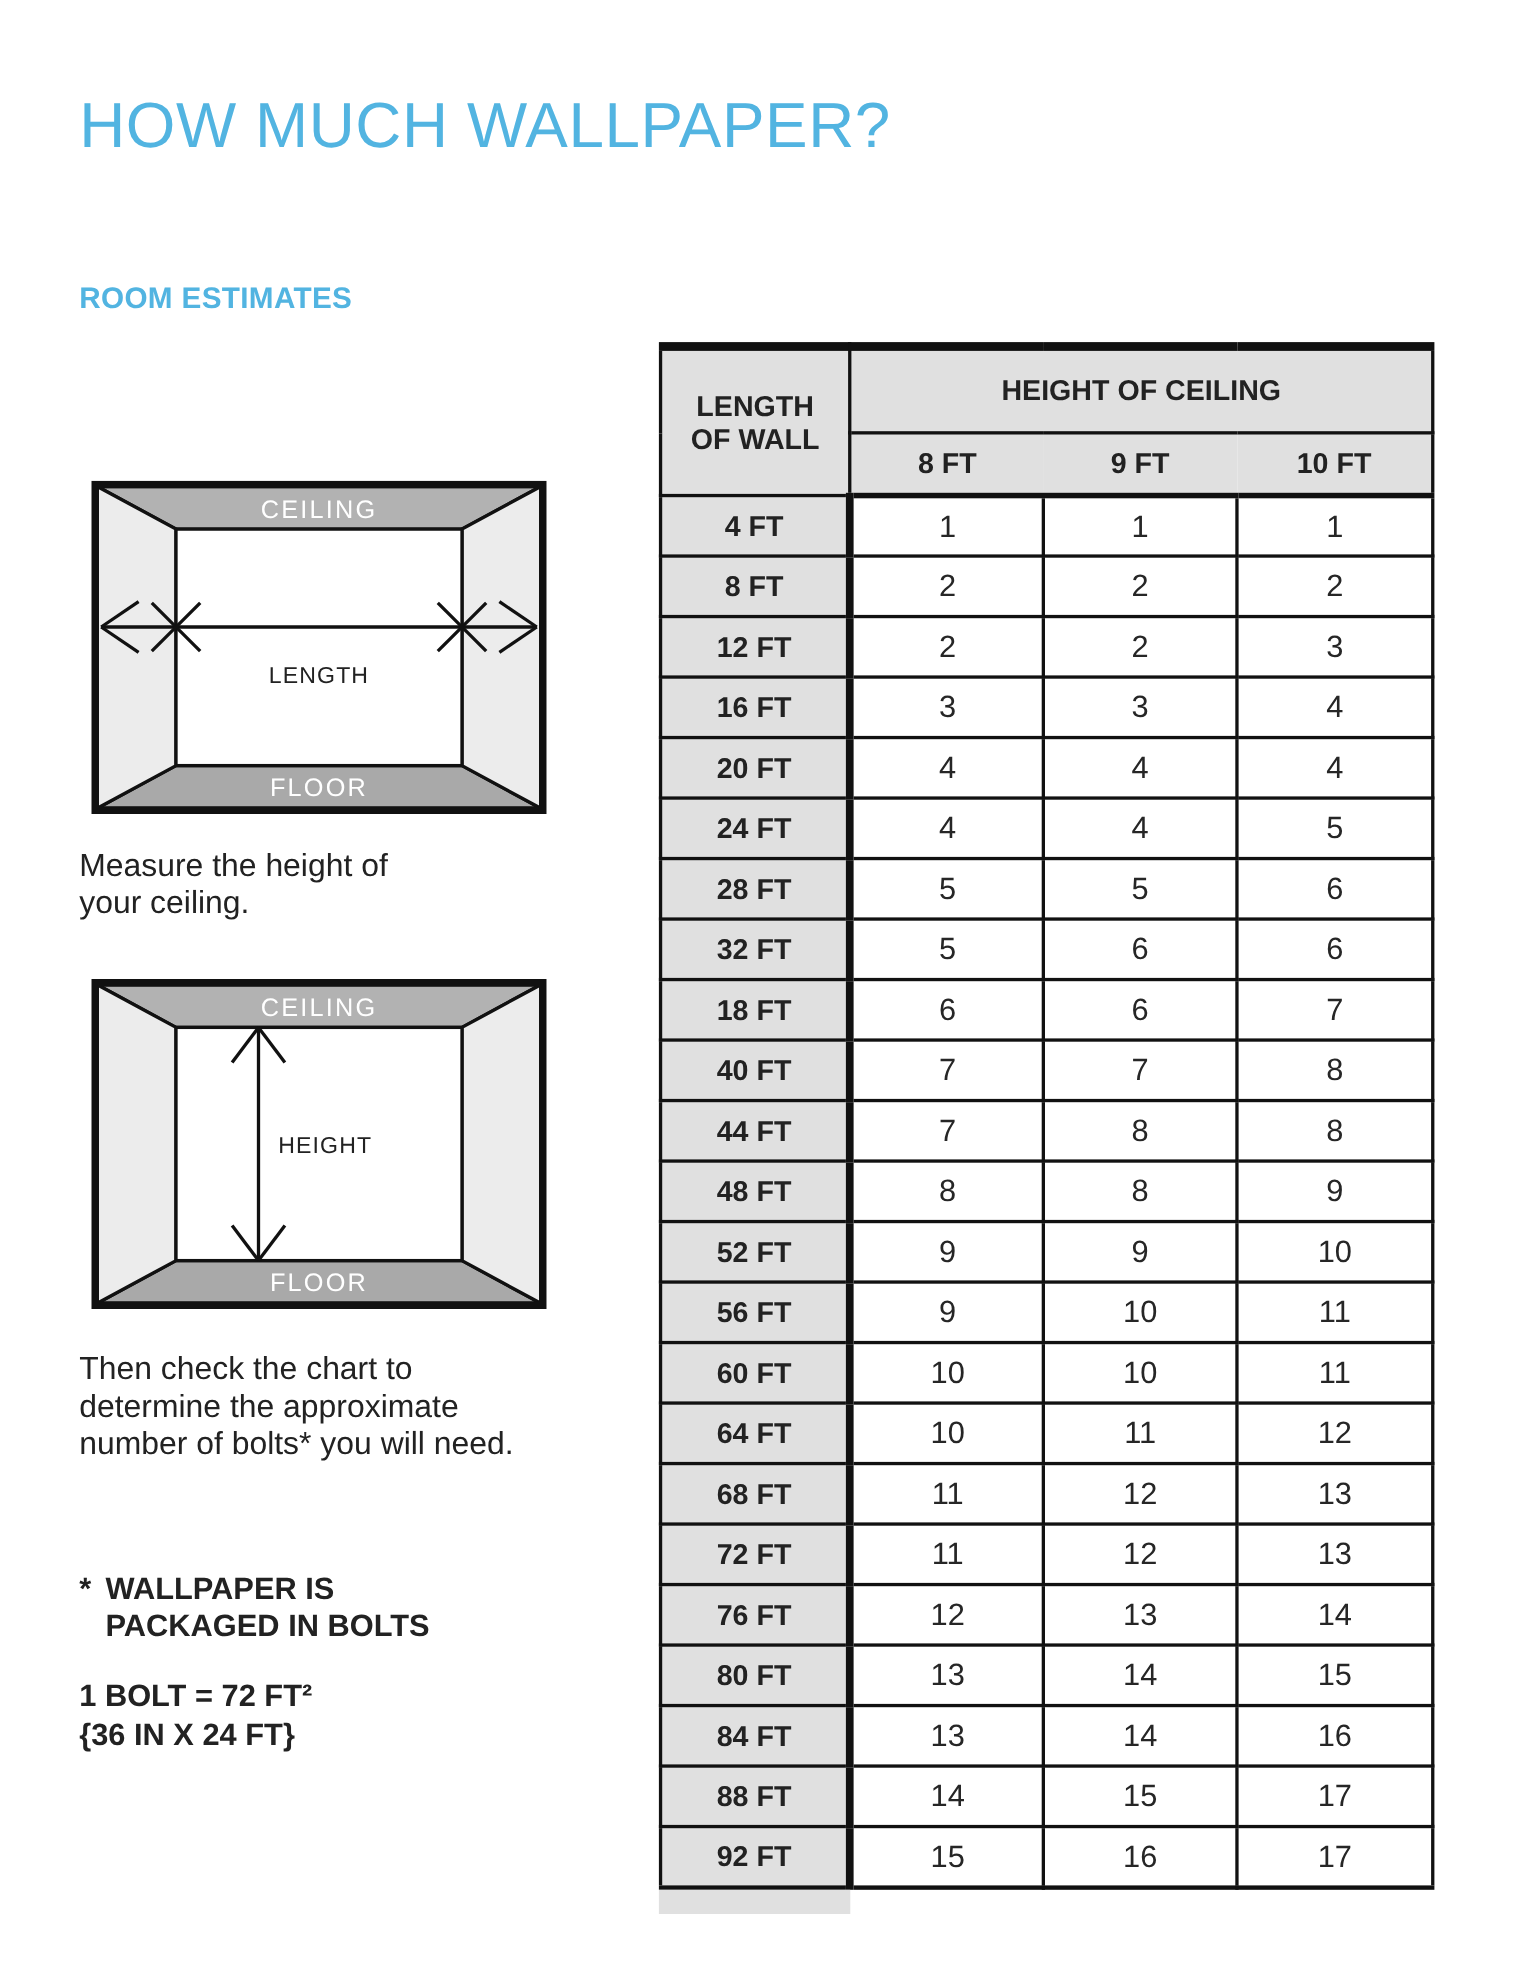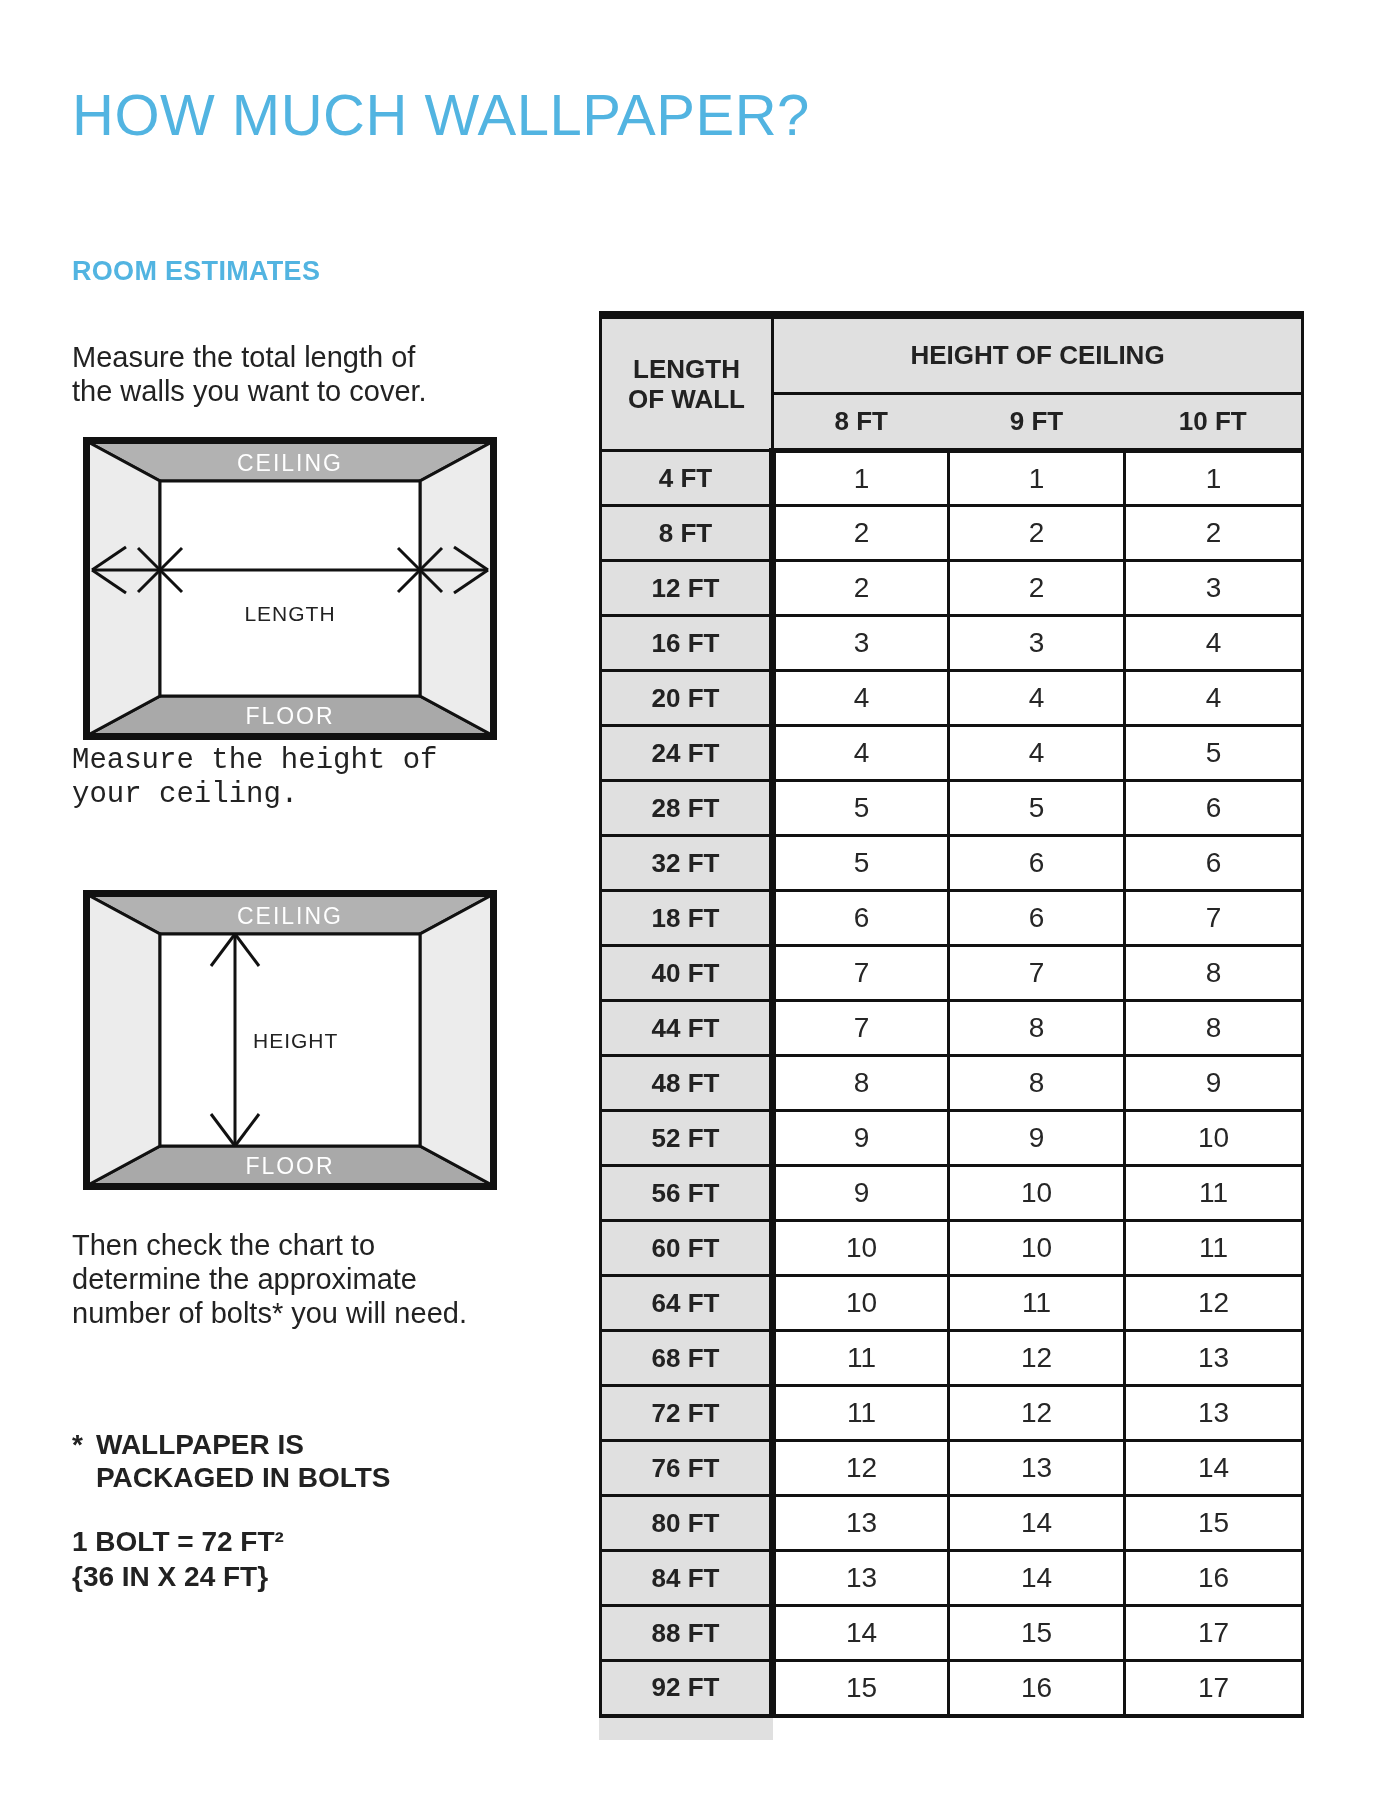--- a/index.html
+++ b/index.html
@@ -20,21 +20,21 @@
   }
   .section-heading{
     font-size:27px;font-weight:bold;color:var(--accent);letter-spacing:.3px;white-space:nowrap;
   }
   .left-heading{left:72px;top:256px;}
   .table-heading{left:599px;top:256px;width:702px;text-align:center;}
   .para{
     left:72px;font-size:29px;line-height:34px;color:var(--ink);white-space:pre-line;
   }
   .para1{top:340px;}
-  .para2{top:744px;font-family:Liberation Mono, monospace;}
+  .para2{top:770px;}
   .para3{top:1228px;}
   .footnote{left:72px;top:1428px;font-size:28px;line-height:33px;font-weight:bold;}
   .footnote .star{position:absolute;left:0;top:0;}
   .footnote .fn-text{display:block;padding-left:24px;white-space:pre-line;}
   .bolt-equiv{left:72px;top:1524px;font-size:28px;line-height:35px;font-weight:bold;white-space:pre-line;}
 
   
   .diagram{left:83px;width:475px;}
   .diagram1{top:437px;height:303px;}
   .diagram2{top:890px;height:300px;}
@@ -74,22 +74,20 @@
 </style>
 </head>
 <body>
 
 <div class="page">
 
   <div class="abs page-title">HOW MUCH WALLPAPER?</div>
 
   <div class="abs section-heading left-heading">ROOM ESTIMATES</div>
 
-  <div class="abs para para1">Measure the total length of
-the walls you want to cover.</div>
 
   <div class="abs diagram diagram1">
     <svg width="414" height="303" viewBox="0 0 414 303">
       <polygon points="5,5 409,5 337,44 77,44" fill="#b2b2b2" stroke="#111" stroke-width="3"></polygon>
       <polygon points="77,259 337,259 409,298 5,298" fill="#a9a9a9" stroke="#111" stroke-width="3"></polygon>
       <polygon points="5,5 77,44 77,259 5,298" fill="#ececec" stroke="#111" stroke-width="3"></polygon>
       <polygon points="409,5 337,44 337,259 409,298" fill="#ececec" stroke="#111" stroke-width="3"></polygon>
       <rect x="77" y="44" width="260" height="215" fill="#fff" stroke="#111" stroke-width="3"></rect>
       <g stroke="#111" stroke-width="3">
         <line x1="9" y1="133" x2="405" y2="133"></line>

